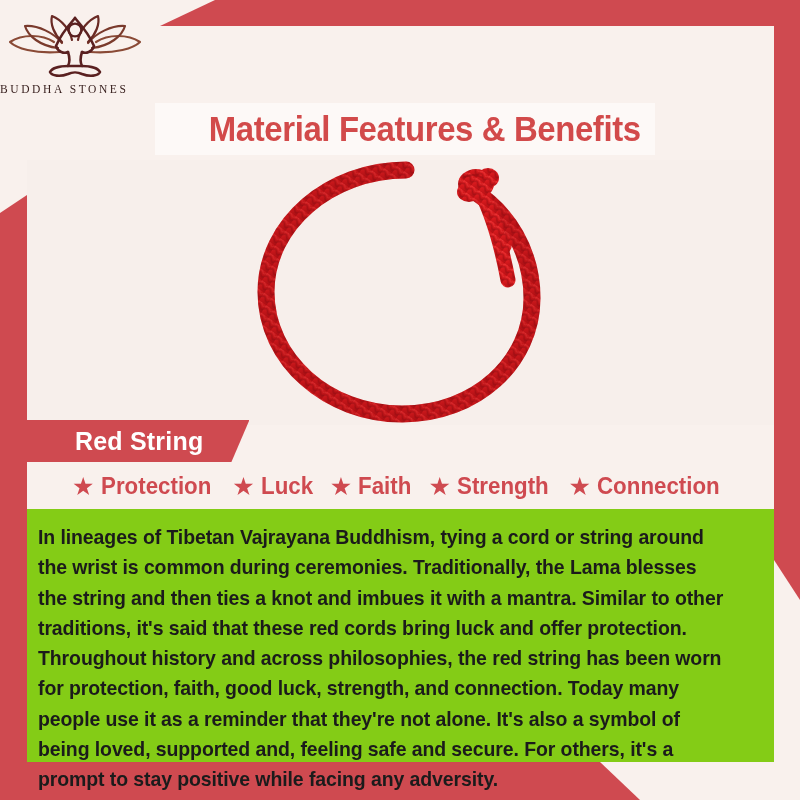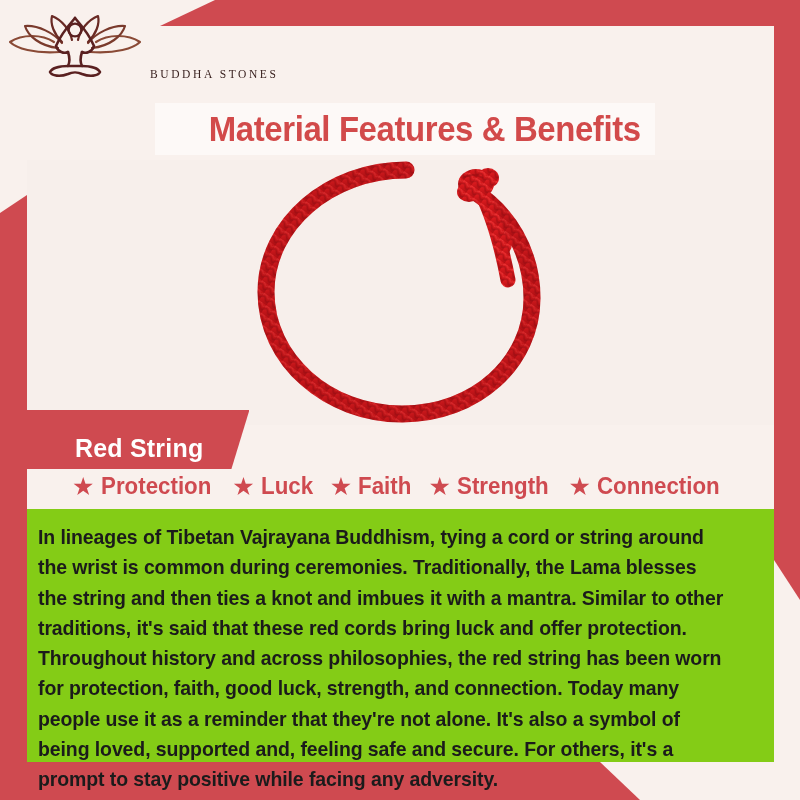--- a/index.html
+++ b/index.html
@@ -50,21 +50,22 @@
     background: #cf4a50;
     clip-path: polygon(0 0, 600px 0, 640px 38px, 0 38px);
   }
 
   
   .header {
     position: absolute;
     top: 12px; left: 0;
     width: 660px;
     display: flex;
-    align-items: flex-end;
+    flex-direction: column;
+    align-items: flex-start;
   }
   .logo-mark { width: 150px; height: 68px; display: block; }
   .logo-word {
     margin-top: 3px;
     font-family: "Liberation Serif", serif;
     font-size: 11.5px;
     letter-spacing: 2.6px;
     color: #3a2220;
     font-weight: 400;
   }
@@ -95,23 +96,23 @@
     top: 160px; left: 27px;
     width: 747px; height: 265px;
     background: #f7efeb;
     overflow: hidden;
   }
   .bracelet { position: absolute; left: 193px; top: -8px; }
 
   
   .label-banner {
     position: absolute;
-    left: 27px; top: 410px;
+    left: 27px; top: 420px;
     height: 42px;
-    padding: 17px 46px 0 48px;
+    padding: 0 46px 0 48px;
     background: #cf4a50;
     display: flex;
     align-items: center;
     clip-path: polygon(0 0, 100% 0, calc(100% - 18px) 100%, 0 100%);
   }
   .label-text {
     color: #ffffff;
     font-size: 25px;
     font-weight: bold;
     letter-spacing: 0.2px;

